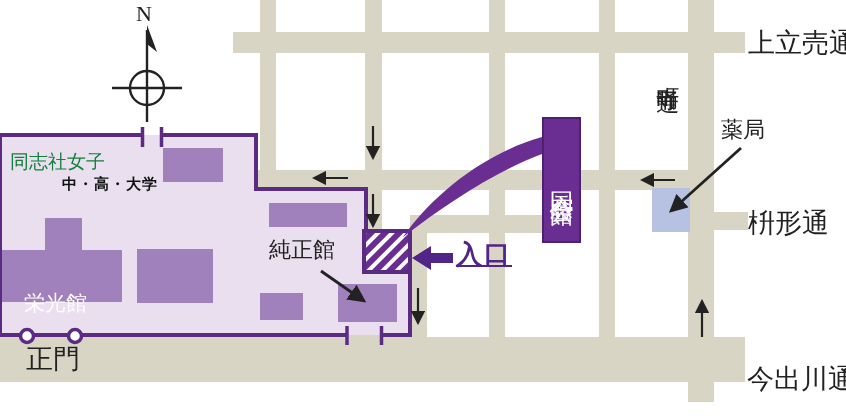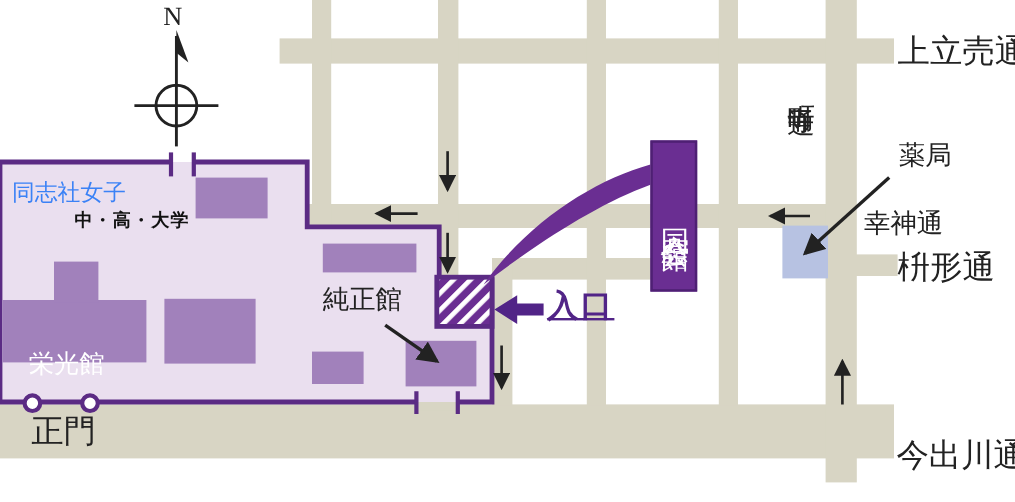--- a/index.html
+++ b/index.html
@@ -6,21 +6,21 @@
   .map{
     position:relative;width:846px;height:418px;background:#ffffff;overflow:hidden;
     font-family:"Liberation Sans","DejaVu Sans",sans-serif;color:var(--text-black,#222);
   }
   .street{position:absolute;background:var(--street,#d8d5c4);}
   .overlay{position:absolute;left:0;top:0;width:846px;height:418px;pointer-events:none;}
   .lbl{position:absolute;white-space:nowrap;line-height:1.05;}
   .serif{font-family:"Liberation Serif","DejaVu Serif",serif;}
   .sz22{font-size:22px;} .sz23{font-size:27px;}
   .vtext{writing-mode:vertical-rl;text-orientation:upright;}
-  .campus-name{font-size:19px;color:#3b82f6;}
+  .campus-name{font-size:19px;color:#15803d;}
   .campus-sub{font-size:15px;font-weight:bold;letter-spacing:1px;color:#111;}
   .white{color:#ffffff;margin-top:28px;}
   .iriguchi{font-size:26px;font-weight:bold;color:var(--entrance-purple,#512487);letter-spacing:2px;text-decoration:underline;}
   .banner{
     position:absolute;left:542px;top:117px;width:39px;height:126px;
     background:var(--banner-purple,#6a2e92);border:2px solid #4e2073;box-sizing:border-box;
     display:flex;align-items:center;justify-content:center;
   }
   .banner .vtext{font-size:24px;color:#fff;letter-spacing:4px;font-family:"Liberation Serif","DejaVu Serif",serif;}
   .pharmacy{position:absolute;left:652px;top:188px;width:38px;height:44px;background:var(--pharmacy-blue,#b7c2e2);}
@@ -121,22 +121,21 @@
     <polygon class="c-entrance" points="412,258 431,246 431,253 453,253 453,263 431,263 431,270"></polygon>
   </svg>
 
   <div class="banner">
     <span class="vtext">同窓会館</span>
   </div>
 
   <div class="lbl serif" style="left:136px;top:2px;font-size:22px;">N</div>
   <div class="lbl serif sz23" style="left:748px;top:29px;">上立売通</div>
   <div class="lbl serif vtext" style="left:655px;top:68px;font-size:23px;letter-spacing:2px;">寺町通</div>
-  <div class="lbl serif sz22" style="left:749px;top:118px;">薬局</div>
-  <div class="lbl serif sz22" style="left:720px;top:174px;">幸神通</div>
+  <div class="lbl serif sz22" style="left:721px;top:118px;">薬局</div>
   <div class="lbl serif sz23" style="left:748px;top:209px;text-align:center;">枡形通</div>
   <div class="lbl serif sz23" style="left:747px;top:349px;margin-top:16px;">今出川通</div>
 
   <div class="lbl campus-name" style="left:10px;top:152px;">同志社女子</div>
   <div class="lbl campus-sub" style="left:46px;top:176px;margin-left:16px;">中・高・大学</div>
   <div class="lbl serif white" style="left:24px;top:264px;font-size:21px;">栄光館</div>
   <div class="lbl serif sz22" style="left:269px;top:238px;">純正館</div>
   <div class="lbl serif sz23" style="left:26px;top:345px;">正門</div>
   <div class="lbl iriguchi" style="left:456px;top:241px;">入口</div>
 

